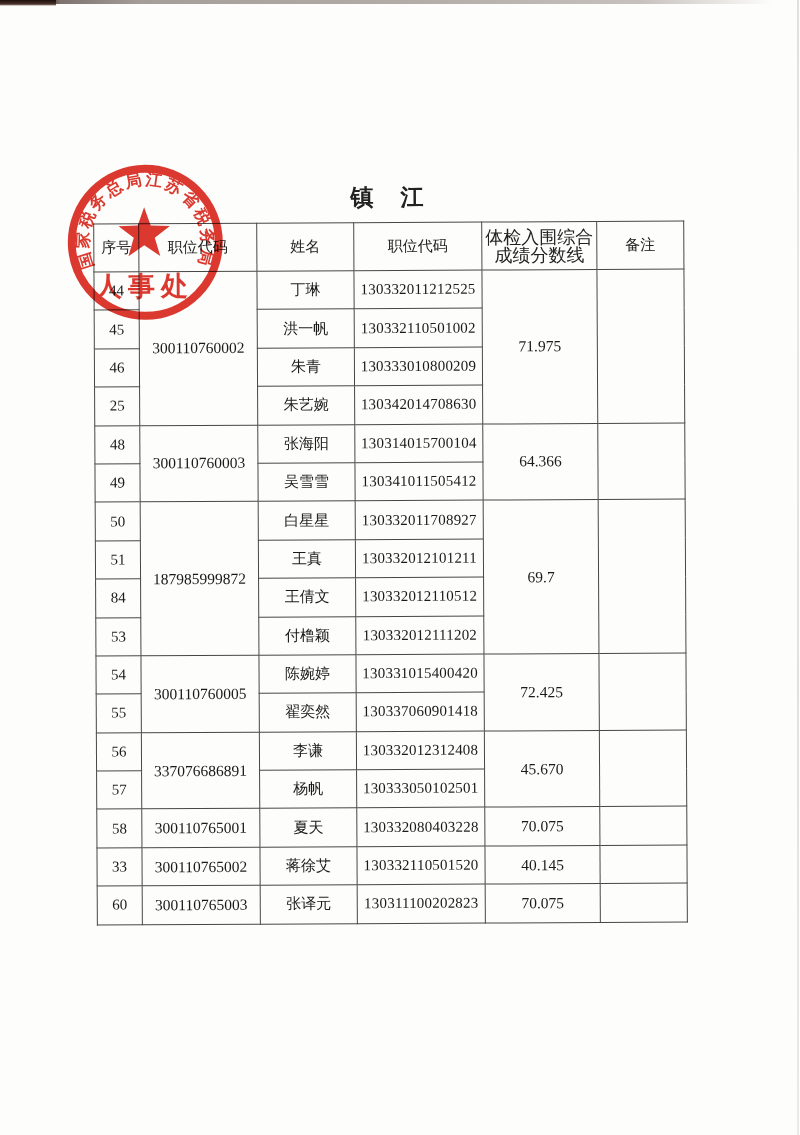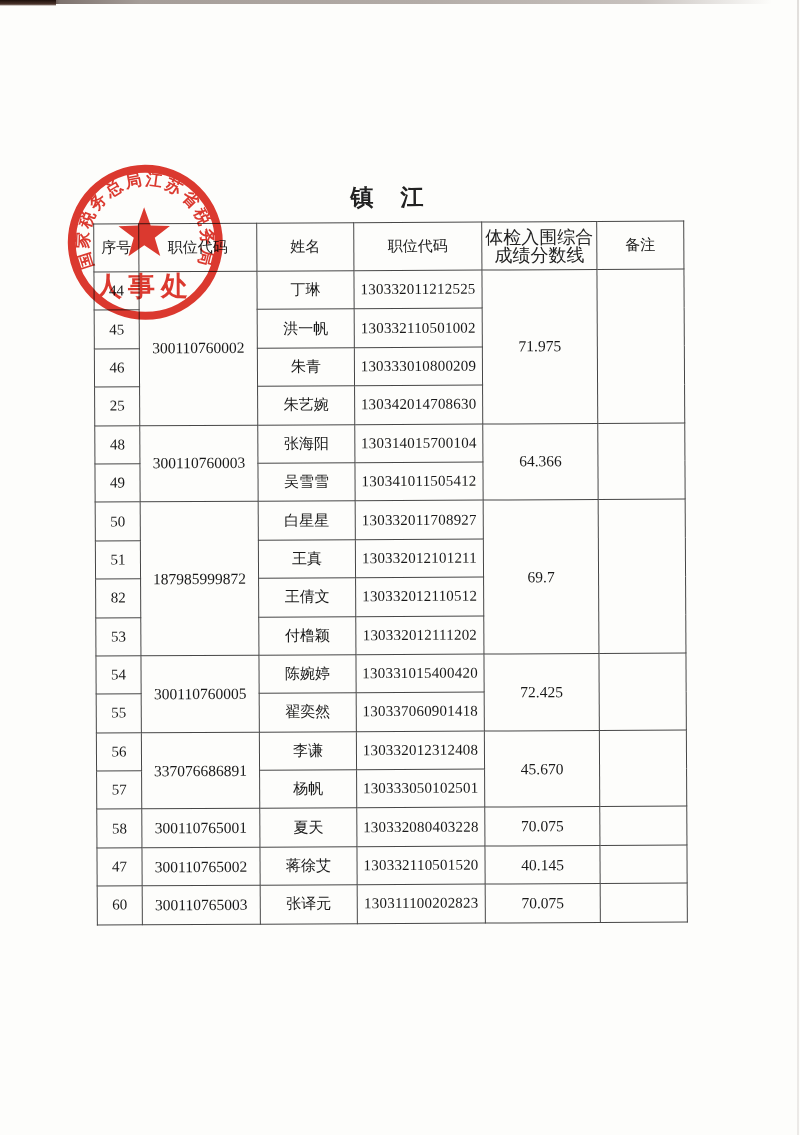--- a/index.html
+++ b/index.html
@@ -146,21 +146,21 @@
           <td class="ticket-cell">130332011708927</td>
           <td class="score-cell" rowspan="4">69.7</td>
           <td class="remark-cell" rowspan="4"></td>
         </tr>
         <tr>
           <td class="serial-cell">51</td>
           <td class="name-cell">王真</td>
           <td class="ticket-cell">130332012101211</td>
         </tr>
         <tr>
-          <td class="serial-cell">82</td>
+          <td class="serial-cell">84</td>
           <td class="name-cell">王倩文</td>
           <td class="ticket-cell">130332012110512</td>
         </tr>
         <tr>
           <td class="serial-cell">53</td>
           <td class="name-cell">付橹颖</td>
           <td class="ticket-cell">130332012111202</td>
         </tr>
         <tr>
           <td class="serial-cell">54</td>
@@ -190,21 +190,21 @@
         </tr>
         <tr>
           <td class="serial-cell">58</td>
           <td class="position-code-cell">300110765001</td>
           <td class="name-cell">夏天</td>
           <td class="ticket-cell">130332080403228</td>
           <td class="score-cell">70.075</td>
           <td class="remark-cell"></td>
         </tr>
         <tr>
-          <td class="serial-cell">47</td>
+          <td class="serial-cell">33</td>
           <td class="position-code-cell">300110765002</td>
           <td class="name-cell">蒋徐艾</td>
           <td class="ticket-cell">130332110501520</td>
           <td class="score-cell">40.145</td>
           <td class="remark-cell"></td>
         </tr>
         <tr>
           <td class="serial-cell">60</td>
           <td class="position-code-cell">300110765003</td>
           <td class="name-cell">张译元</td>

